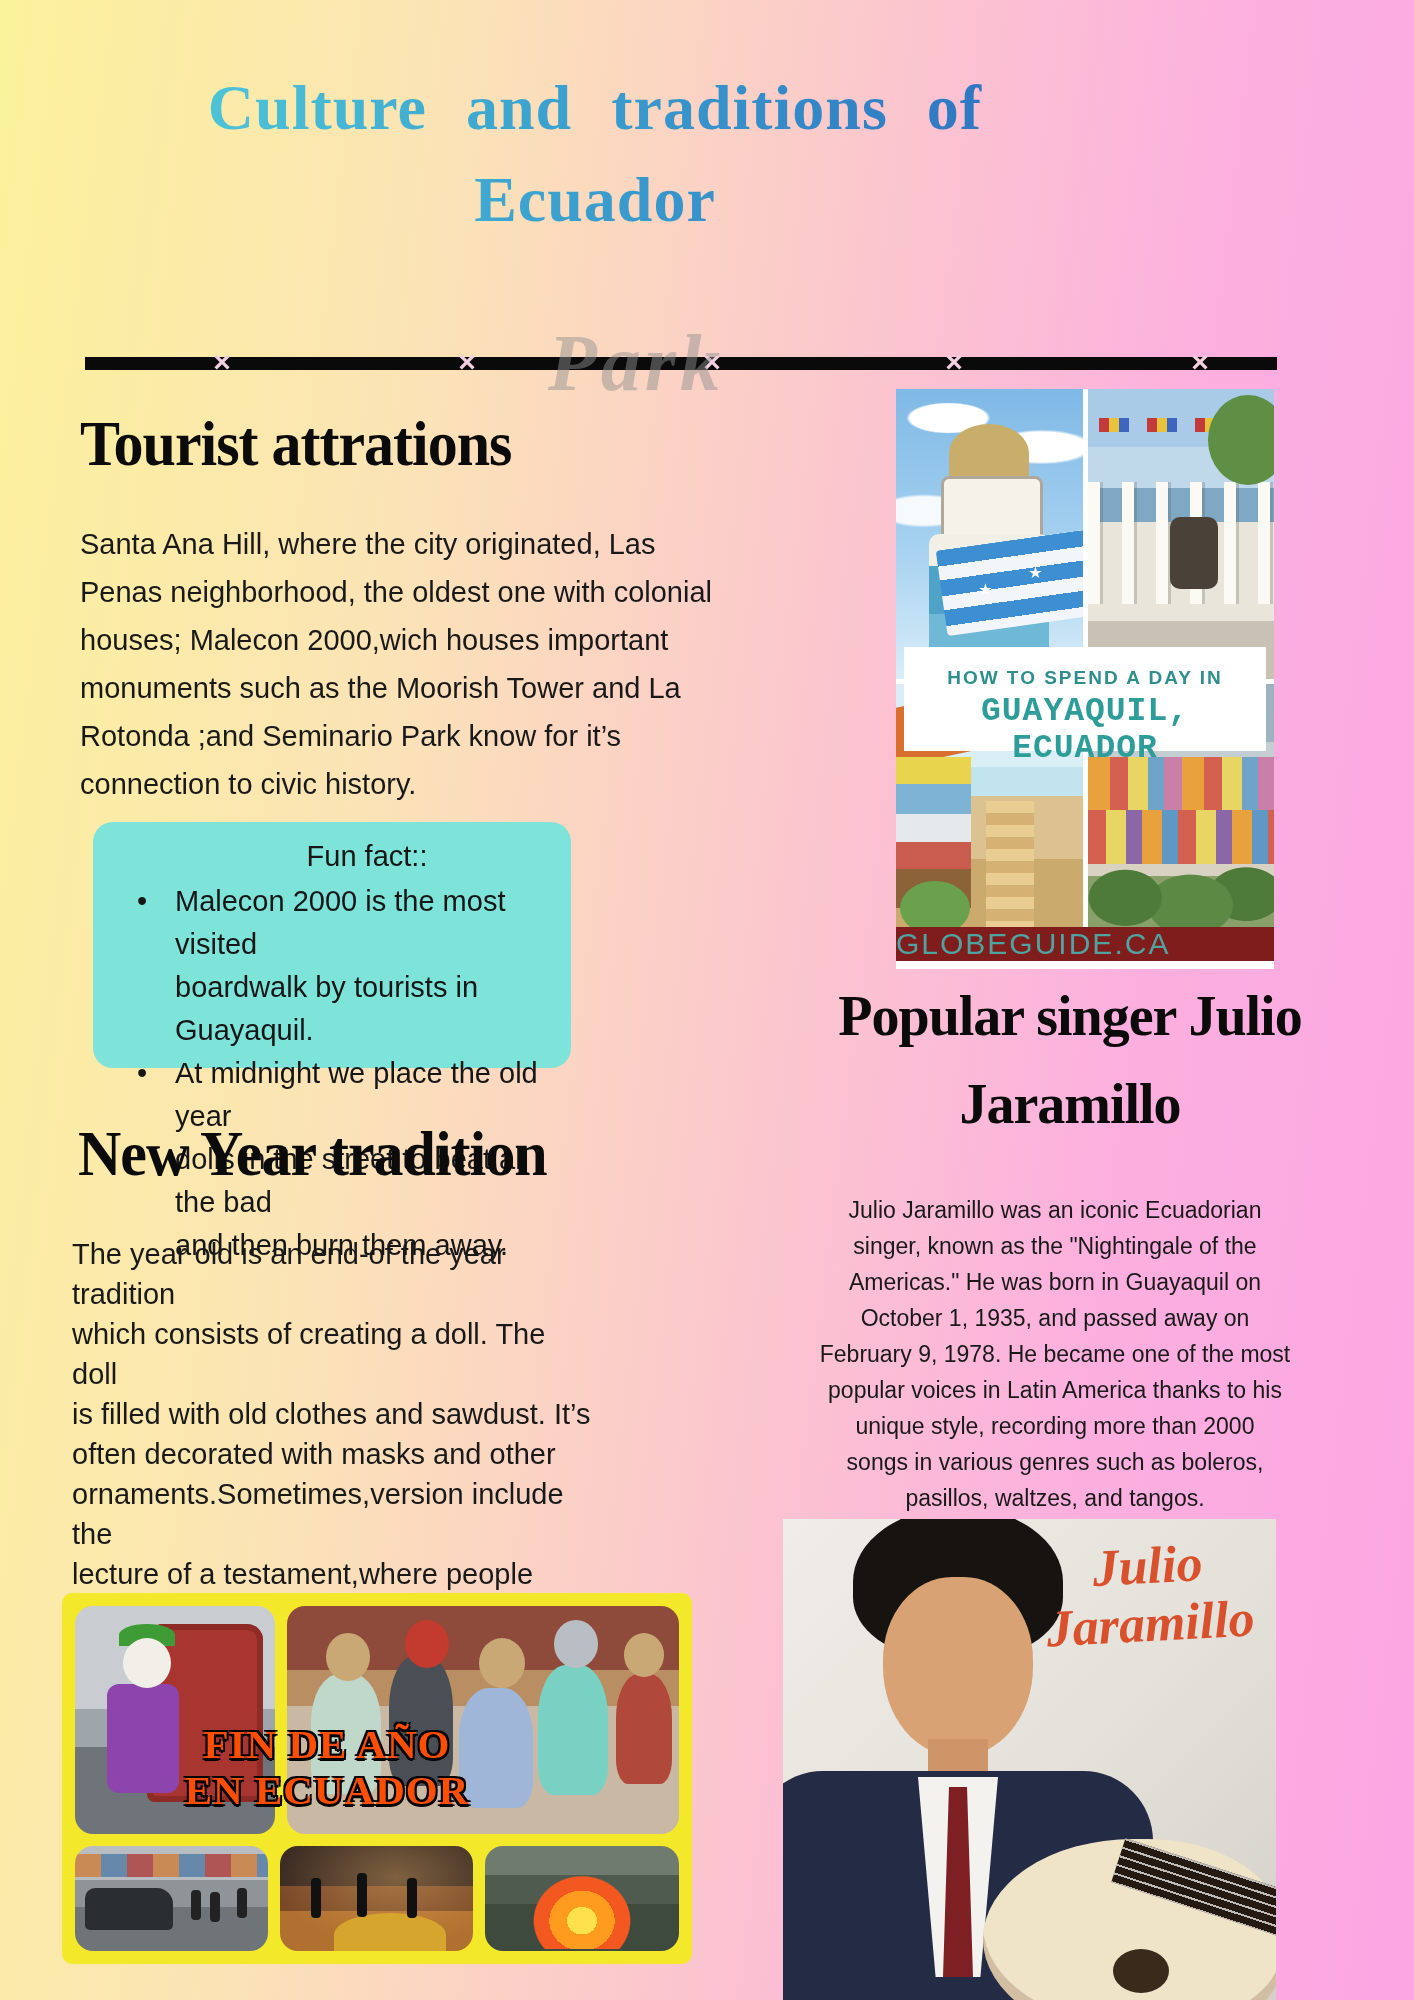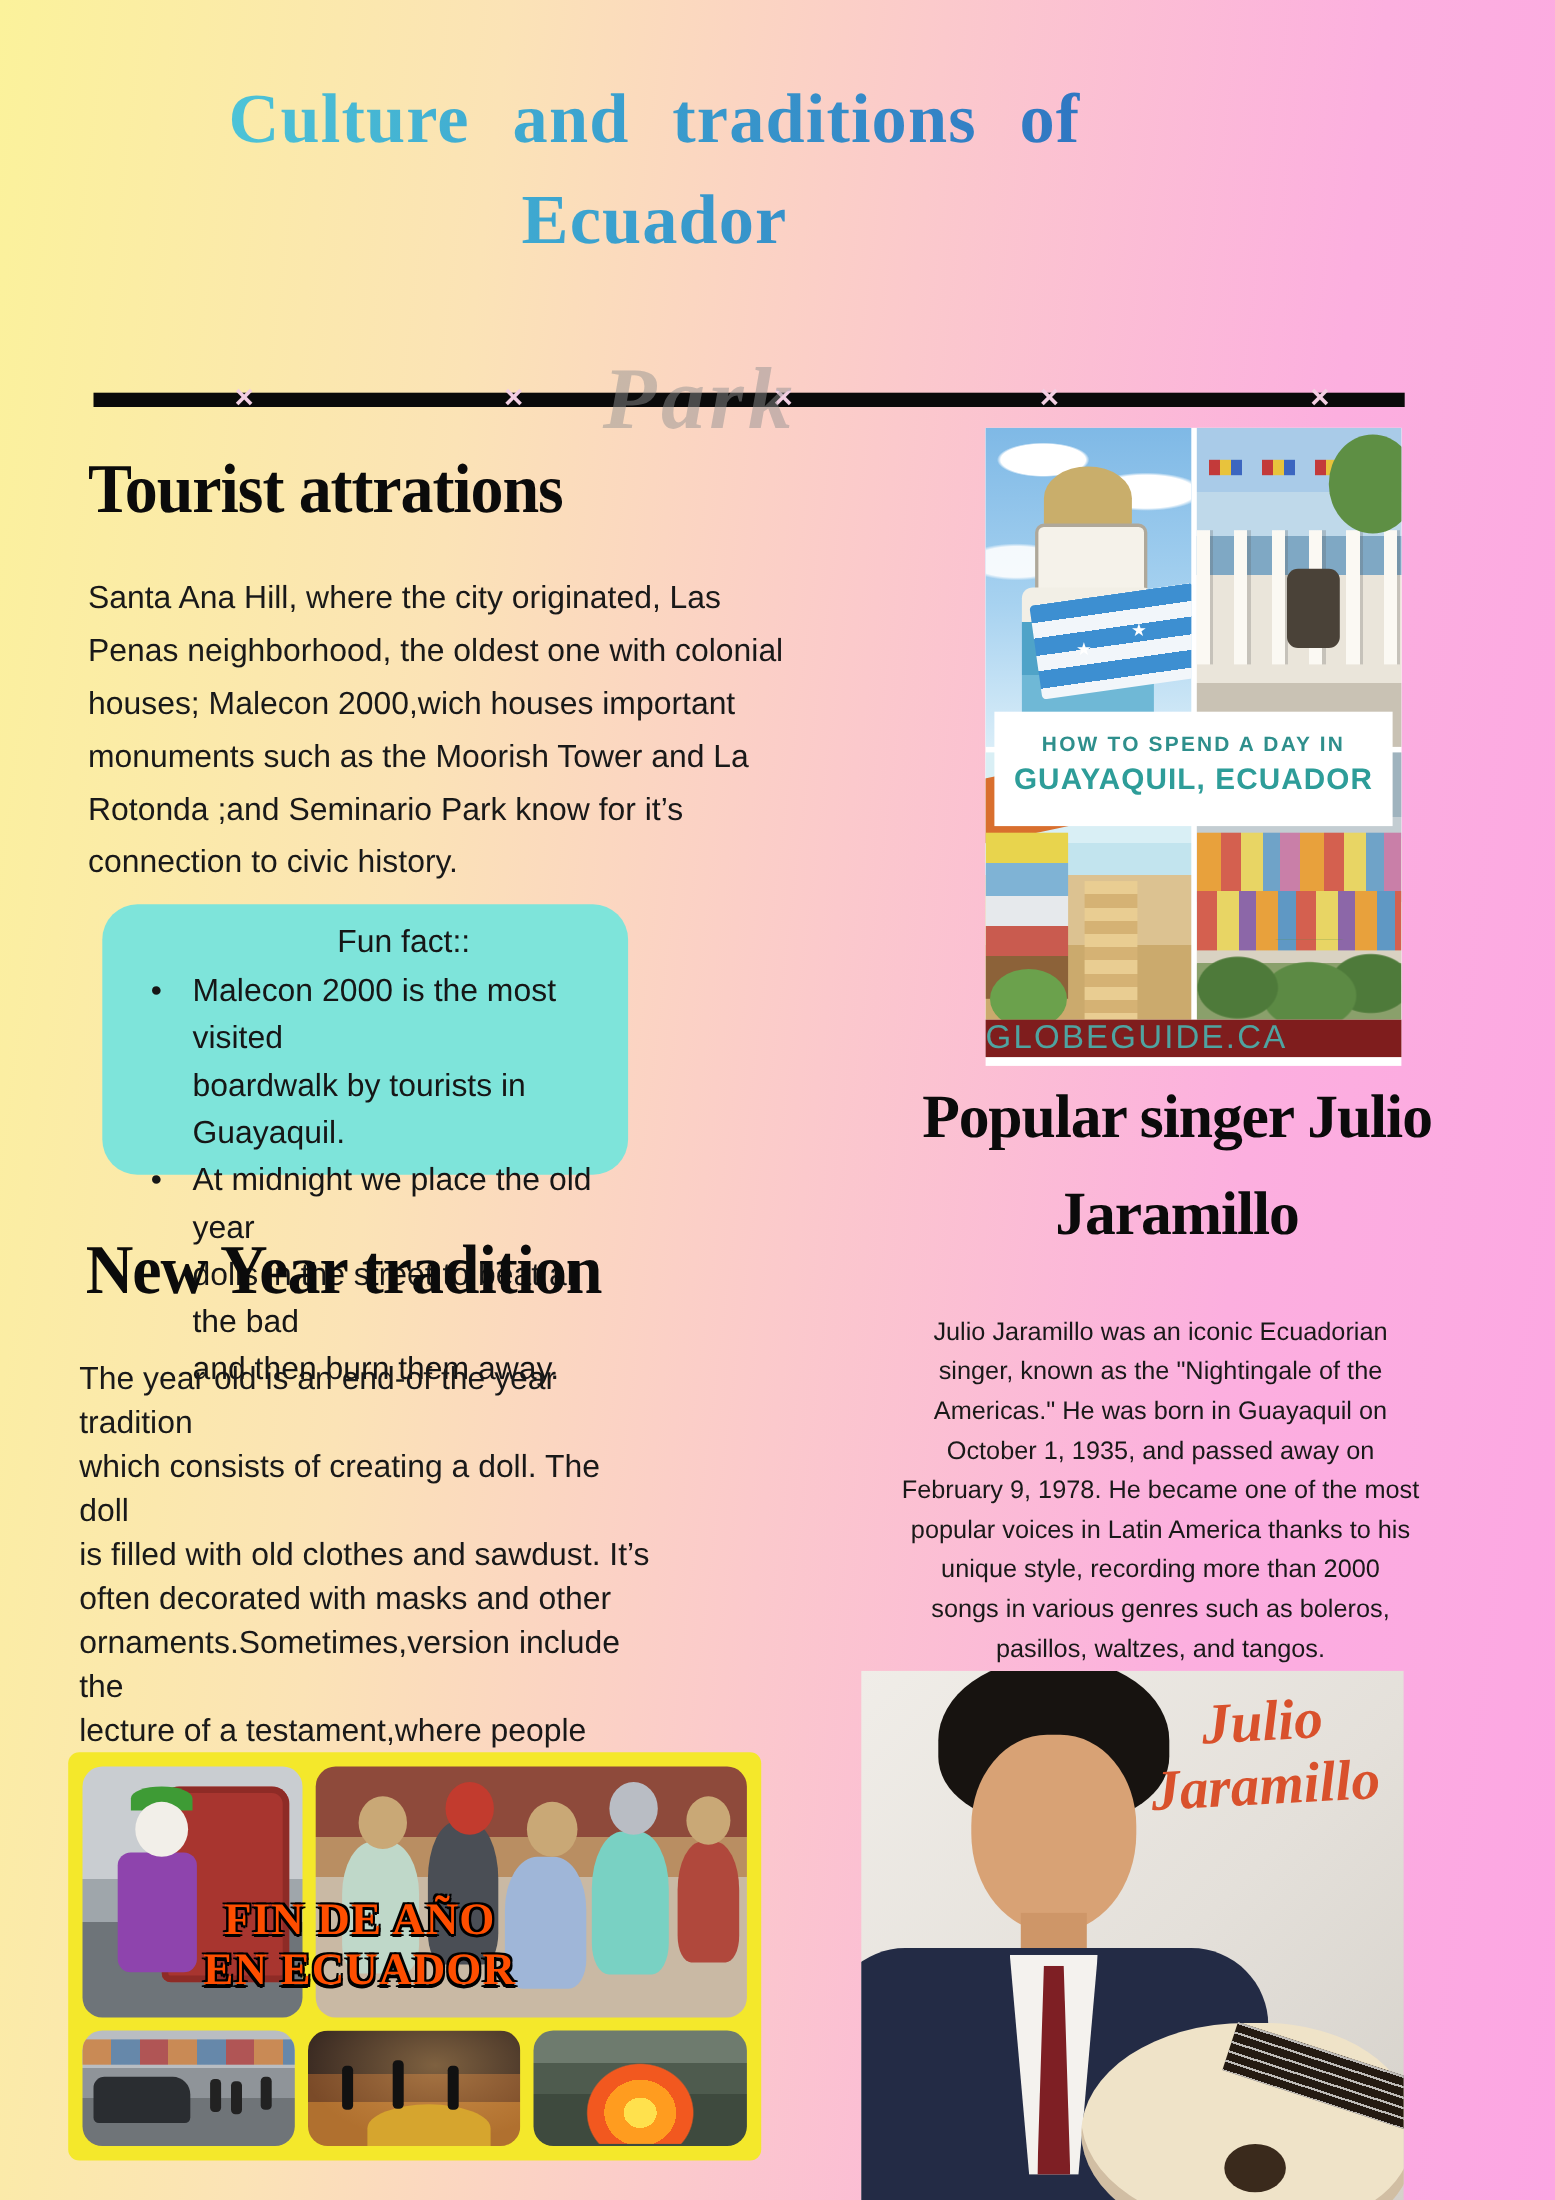--- a/index.html
+++ b/index.html
@@ -44,21 +44,21 @@
     font-family:"Liberation Serif",serif;font-weight:bold;color:#0b0b0b;
     font-size:56px;line-height:88px;letter-spacing:-1px;}
   
   .para{white-space:pre-line;color:#191919;}
   .p-tourist{position:absolute;left:80px;top:520px;width:800px;font-size:29px;line-height:48px;}
   .p-newyear{position:absolute;left:72px;top:1234px;width:520px;font-size:29px;line-height:40px;}
   .p-singer{position:absolute;left:735px;top:1192px;width:640px;font-size:23px;line-height:36px;text-align:center;}
   
   .funfact{
     position:absolute;left:93px;top:822px;width:478px;height:246px;
-    background:#7EE4DA;border-radius:32px;
+    background:#7EE4DA;border-radius:20px;
   }
   .funfact-title{font-size:29px;line-height:40px;text-align:center;padding:14px 0 4px 70px;color:#161616;}
   .funfact-list{margin:0;padding:0 10px 0 44px;list-style:none;}
   .funfact-item{display:flex;font-size:29px;line-height:43px;color:#161616;}
   .bullet-dot{width:38px;flex:0 0 38px;font-size:29px;}
   .funfact-item .txt{white-space:pre-line;}
   
   .gq-card{position:absolute;left:896px;top:389px;width:378px;height:580px;background:#ffffff;}
   .gq-grid{position:absolute;left:0;top:0;right:0;bottom:42px;
     display:grid;grid-template-columns:1fr 1fr;grid-template-rows:290px 1fr;gap:5px;background:#ffffff;}
@@ -105,21 +105,21 @@
     background:
       radial-gradient(60px 46px at 20% 60%,#4E7A3A 60%,rgba(0,0,0,0) 62%),
       radial-gradient(70px 50px at 55% 70%,#5C8A44 60%,rgba(0,0,0,0) 62%),
       radial-gradient(60px 44px at 85% 55%,#4E7A3A 60%,rgba(0,0,0,0) 62%),
       linear-gradient(180deg,rgba(0,0,0,0) 0 30%,#8AA06B 30% 100%);}
   .gq-banner{
     position:absolute;left:8px;right:8px;top:258px;height:104px;background:#ffffff;
     text-align:center;z-index:5;padding-top:20px;box-sizing:border-box;
   }
   .gq-banner-small{font-size:19px;font-weight:bold;letter-spacing:2px;color:#2E8F8C;}
-  .gq-banner-big{font-size:27px;font-weight:bold;letter-spacing:1px;color:#2E9D99;margin-top:4px;}
+  .gq-banner-big{font-size:33px;font-weight:bold;letter-spacing:1px;color:#2E9D99;margin-top:4px;font-family:Liberation Mono, monospace;}
   .gq-credit{position:absolute;left:0;right:0;bottom:8px;text-align:left;
     font-size:30px;letter-spacing:2px;color:#4FA3A0;background:#7f1d1d;}
   
   .fin-collage{position:absolute;left:62px;top:1593px;width:630px;height:371px;
     background:#F4E82B;border-radius:10px;}
   .fin-photo{position:absolute;overflow:hidden;border-radius:18px;}
   .fin-f1{left:13px;top:13px;width:200px;height:228px;
     background:linear-gradient(180deg,#C9CDD1 0 45%,#9FA6AB 45% 62%,#6E7479 62% 100%);}
   .fin-throne{position:absolute;right:6%;top:8%;width:58%;height:78%;background:#A8352F;
     border-radius:16px 16px 8px 8px;box-shadow:inset 0 0 0 6px #8E2B26;}

